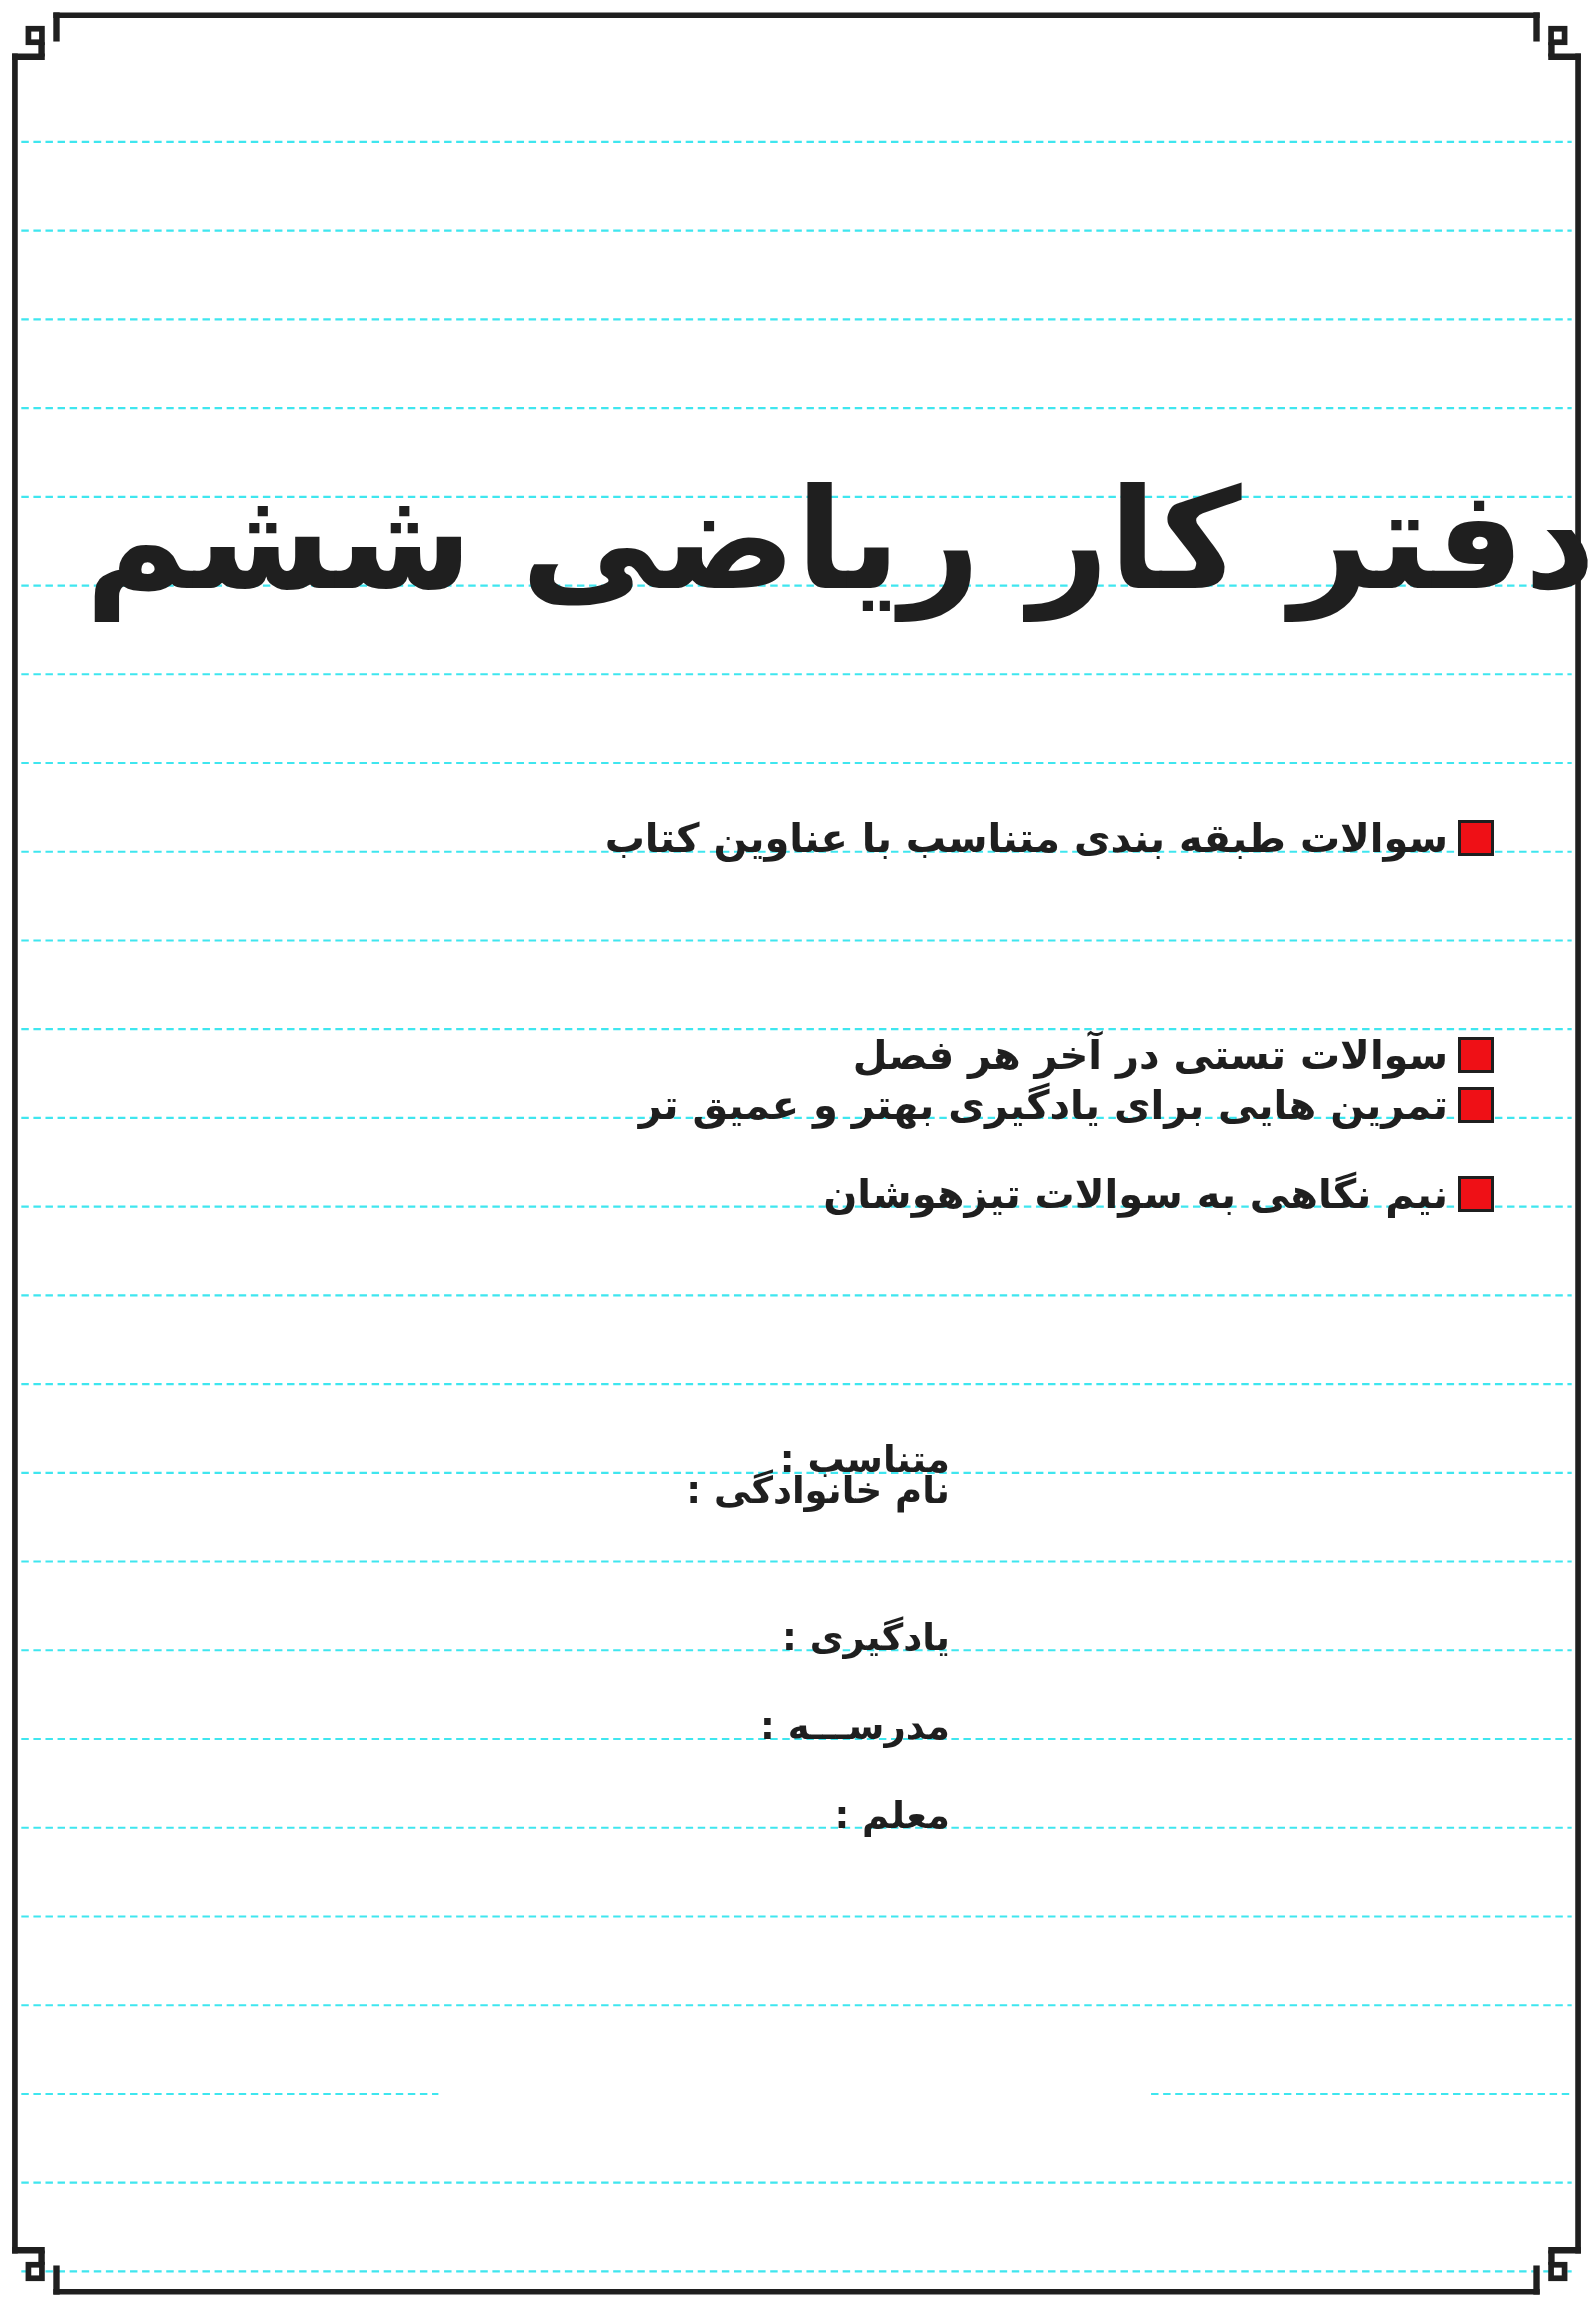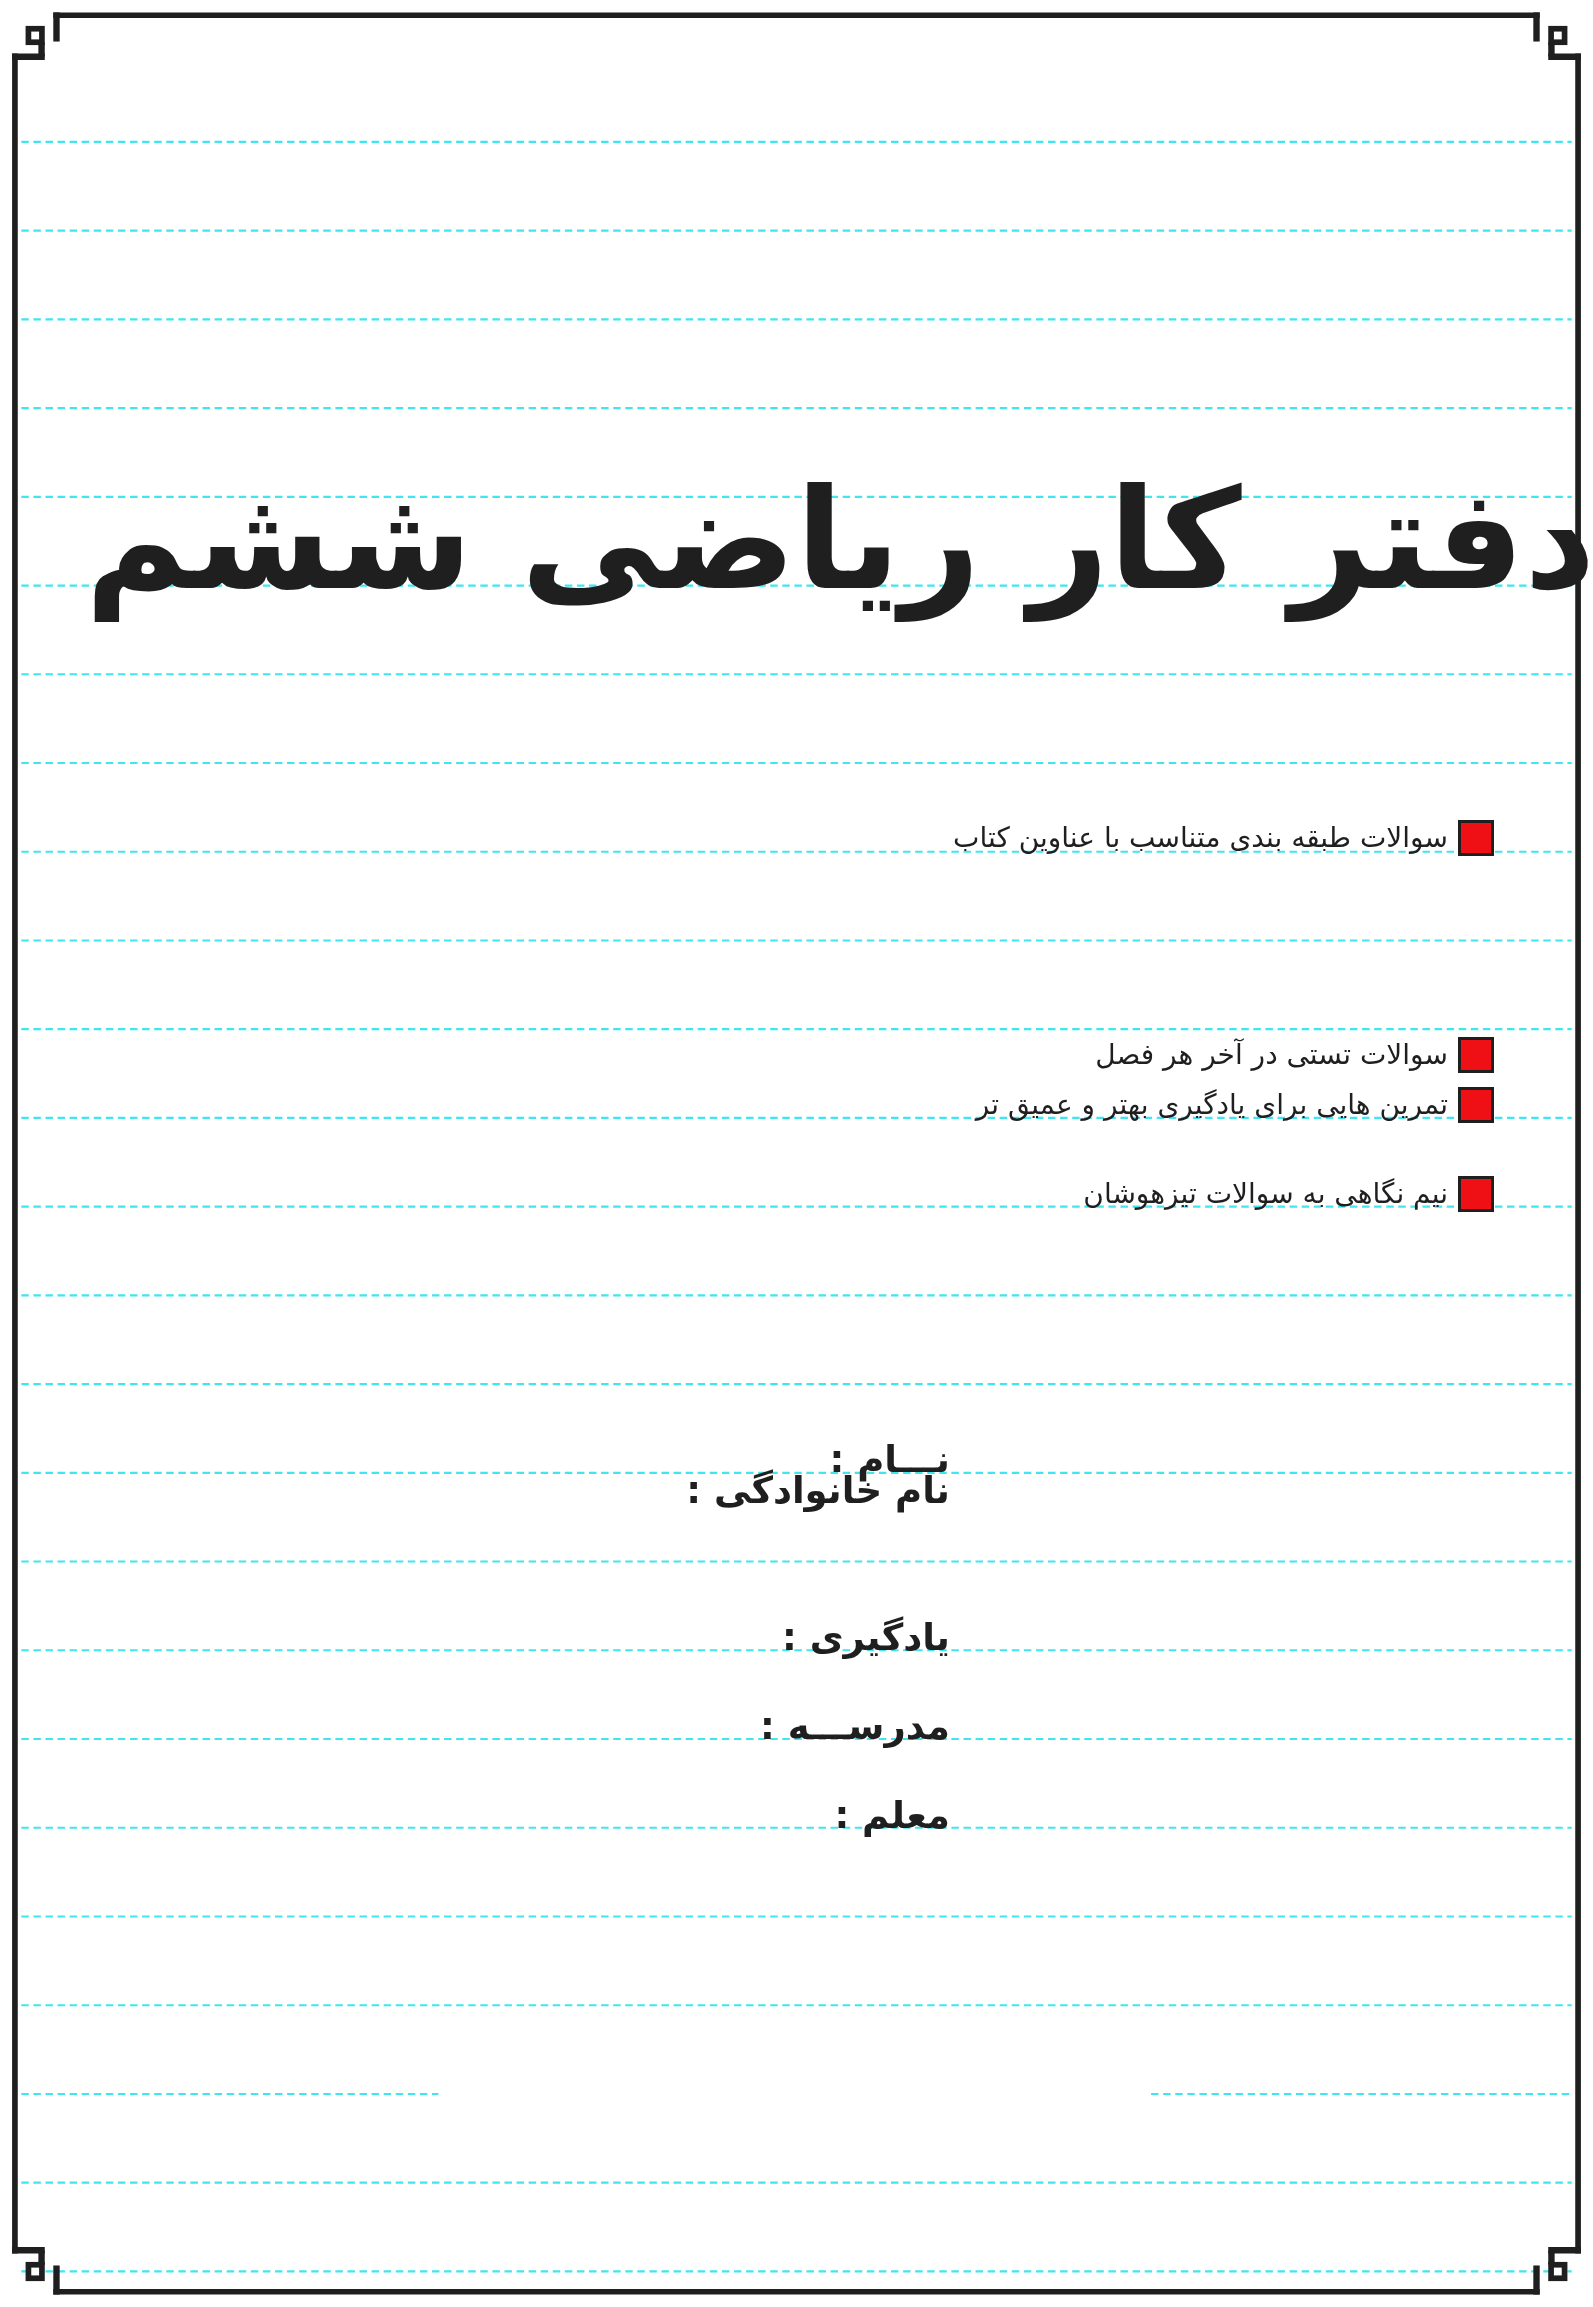--- a/index.html
+++ b/index.html
@@ -18,21 +18,21 @@
   }
   .feature{
     position:absolute;right:99px;display:flex;direction:rtl;
     align-items:flex-end;gap:10px;
   }
   .feature .bullet{
     width:36px;height:36px;flex:none;box-sizing:border-box;
     background:var(--red,#ef1016);border:3.6px solid var(--ink,#1f1f1f);
   }
   .feature .txt{
-    font-size:28px;line-height:36px;font-weight:normal;
+    font-size:40px;line-height:36px;font-weight:bold;
     color:var(--ink,#1f1f1f);white-space:nowrap;
   }
   .form-label{
     position:absolute;right:643px;direction:rtl;
     font-size:37px;line-height:37px;font-weight:bold;
     color:var(--ink,#1f1f1f);white-space:nowrap;
   }
 </style>
 </head>
 <body>
@@ -112,20 +112,20 @@
   </div>
   <div class="feature" style="top:1087px">
     <span class="bullet"></span>
     <span class="txt">تمرین هایی برای یادگیری بهتر و عمیق تر</span>
   </div>
   <div class="feature" style="top:1176px">
     <span class="bullet"></span>
     <span class="txt">نیم نگاهی به سوالات تیزهوشان</span>
   </div>
 
-  <div class="form-label" style="top:1441px">نـــام :</div>
+  <div class="form-label" style="top:1441px">متناسب :</div>
   <div class="form-label" style="top:1472px">نام خانوادگی :</div>
   <div class="form-label" style="top:1619px">یادگیری :</div>
   <div class="form-label" style="top:1708px">مدرســـه :</div>
   <div class="form-label" style="top:1797px">معلم :</div>
 
 </div>
 
 
 </body></html>

